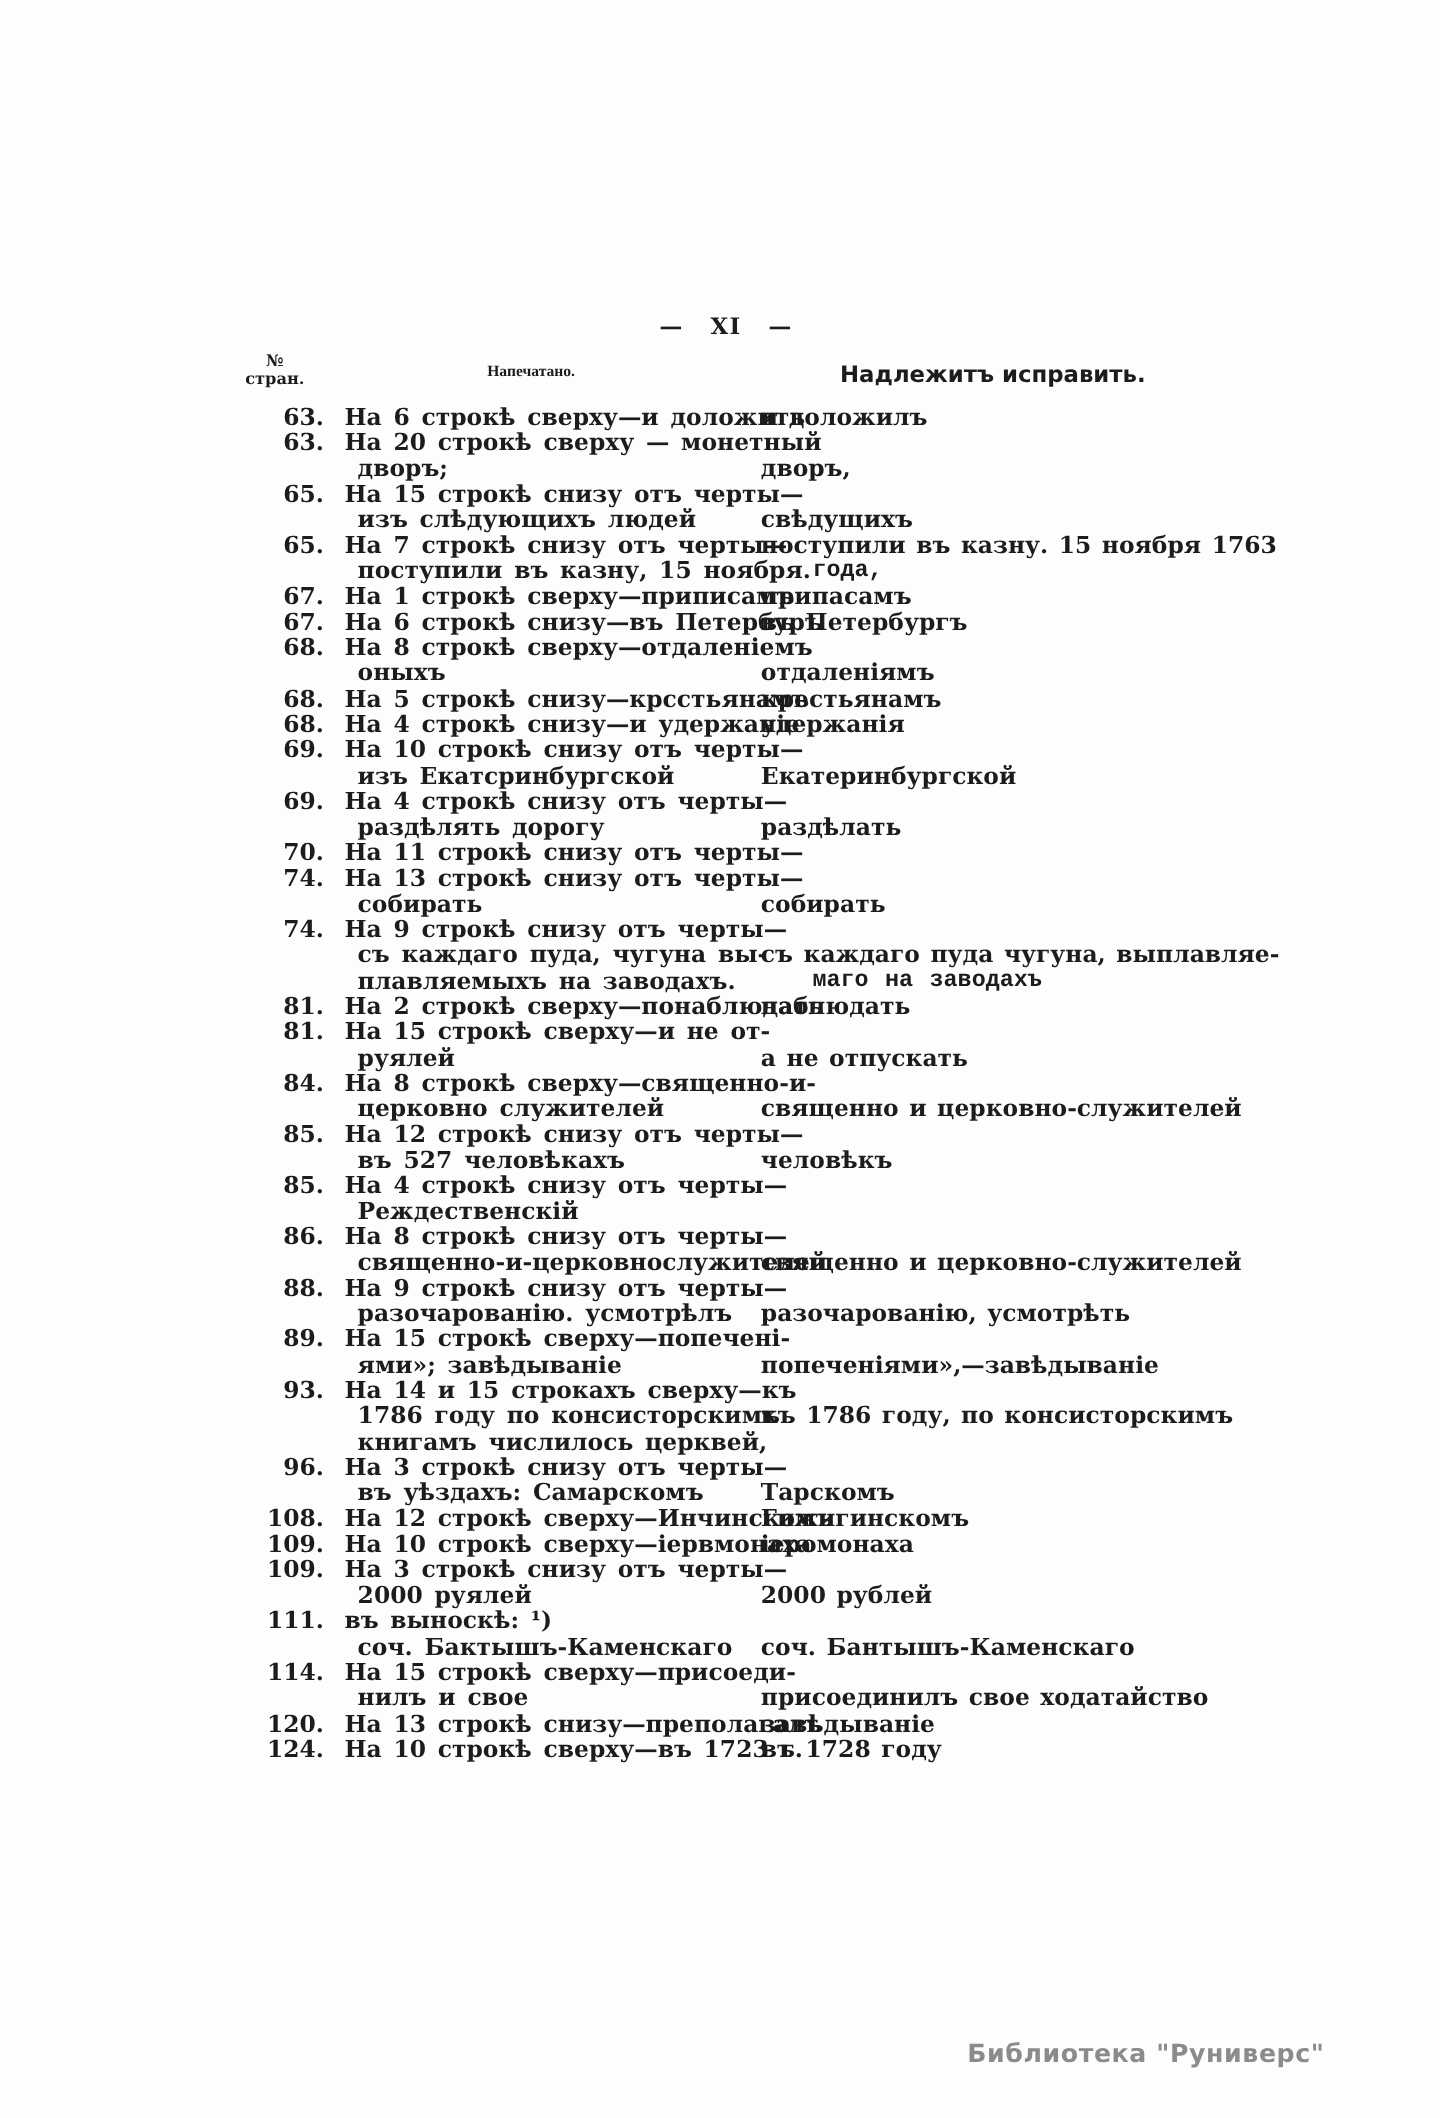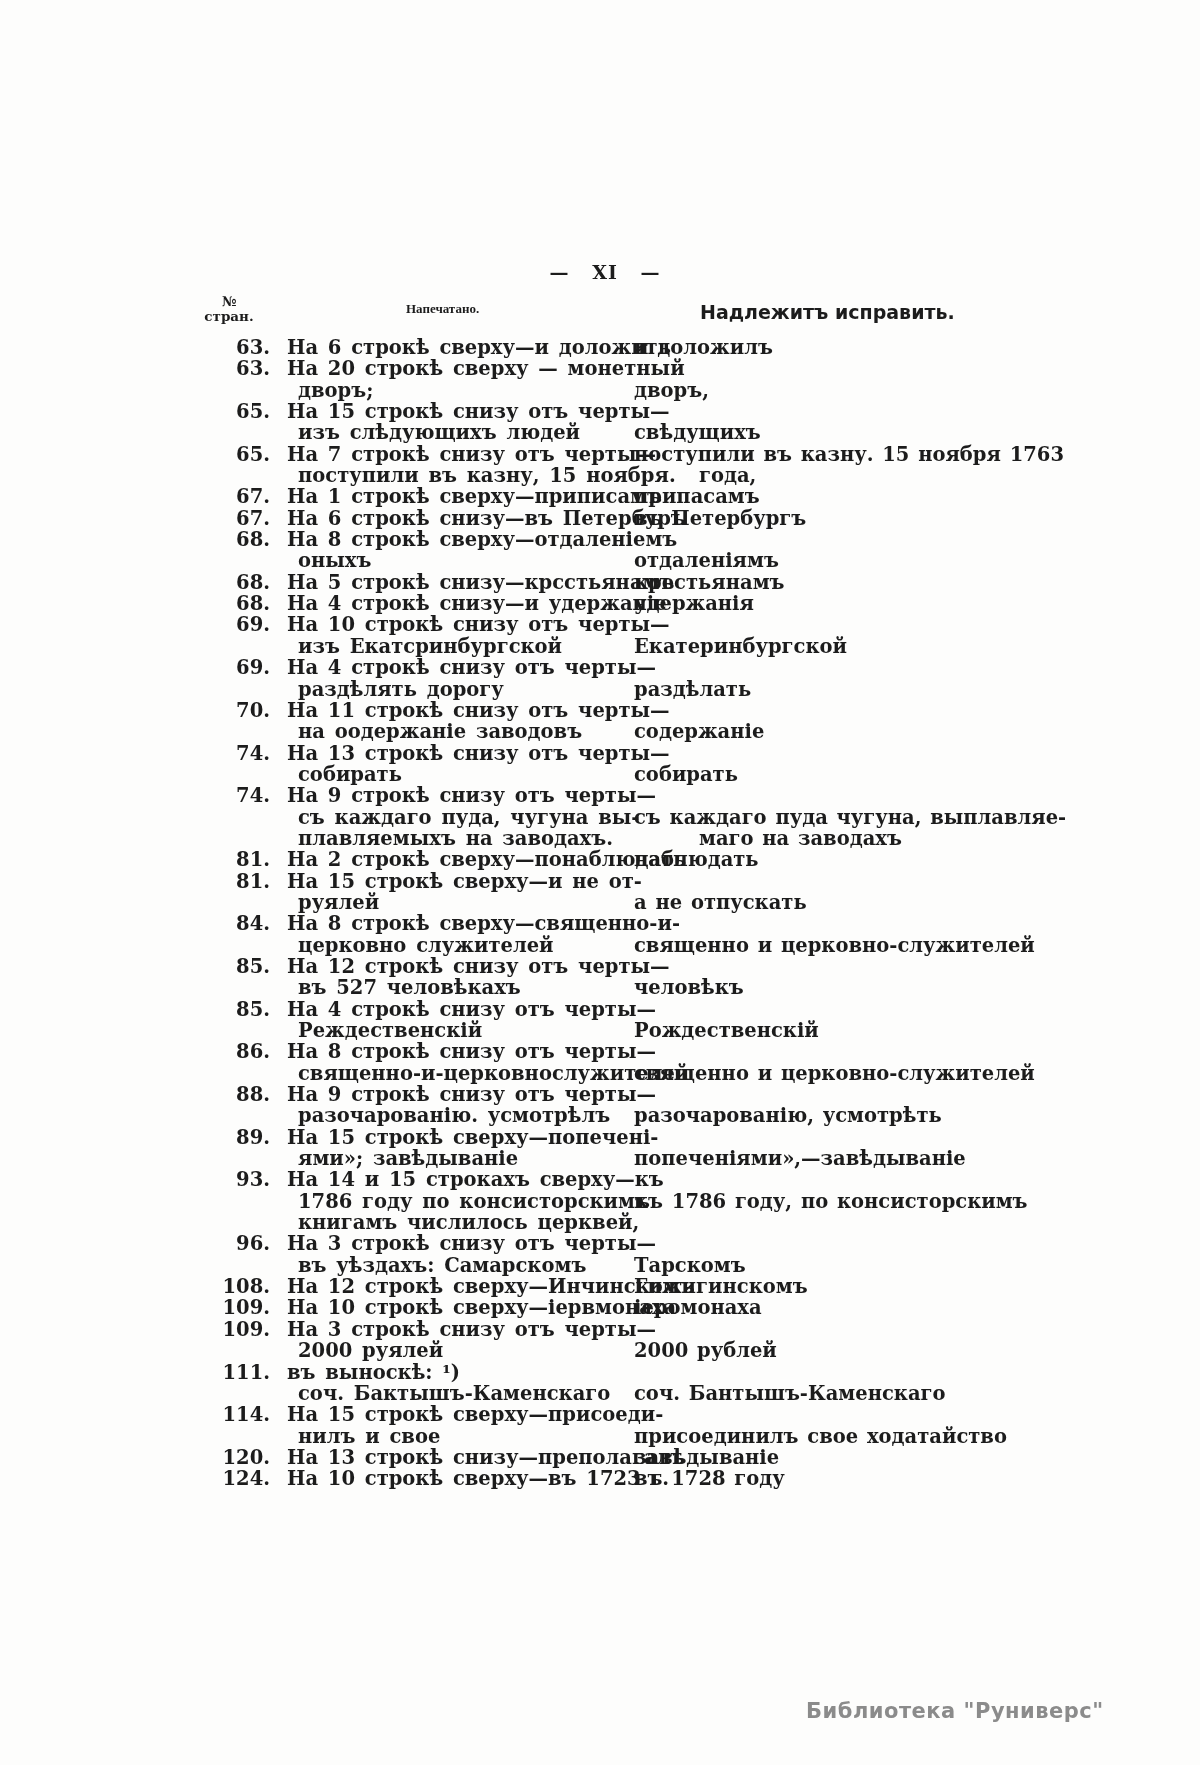--- a/index.html
+++ b/index.html
@@ -49,21 +49,21 @@
     padding-left:17px;
     font-weight:bold;font-size:19.5px;
     word-spacing:3px;
   }
   .printed.indent{padding-left:28px;}
   .correct{
     padding-left:17px;
     font-weight:bold;font-size:19.5px;
     word-spacing:2px;
   }
-  .correct.indent2{padding-left:82px;}
+  .correct.indent2{padding-left:60px;font-family:Liberation Mono, monospace;}
   #watermark{
     position:absolute;top:1699px;left:806px;
     font-family:"DejaVu Sans", sans-serif;
     font-weight:bold;font-size:21px;
     color:#8b8b8b;
     letter-spacing:0.5px;
   }
 </style>
 </head>
 <body>
@@ -163,25 +163,20 @@
       <span class="num"></span>
       <span class="printed indent">раздѣлять дорогу</span>
       <span class="correct">раздѣлать</span>
     </div>
     <div class="row">
       <span class="num">70.</span>
       <span class="printed">На 11 строкѣ снизу отъ черты—</span>
       <span class="correct"></span>
     </div>
     <div class="row">
-      <span class="num"></span>
-      <span class="printed indent">на оодержаніе заводовъ</span>
-      <span class="correct">содержаніе</span>
-    </div>
-    <div class="row">
       <span class="num">74.</span>
       <span class="printed">На 13 строкѣ снизу отъ черты—</span>
       <span class="correct"></span>
     </div>
     <div class="row">
       <span class="num"></span>
       <span class="printed indent">собирать</span>
       <span class="correct">собирать</span>
     </div>
     <div class="row">
@@ -235,21 +230,20 @@
       <span class="correct">человѣкъ</span>
     </div>
     <div class="row">
       <span class="num">85.</span>
       <span class="printed">На 4 строкѣ снизу отъ черты—</span>
       <span class="correct"></span>
     </div>
     <div class="row">
       <span class="num"></span>
       <span class="printed indent">Реждественскій</span>
-      <span class="correct">Рождественскій</span>
     </div>
     <div class="row">
       <span class="num">86.</span>
       <span class="printed">На 8 строкѣ снизу отъ черты—</span>
       <span class="correct"></span>
     </div>
     <div class="row">
       <span class="num"></span>
       <span class="printed indent">священно-и-церковнослужителей</span>
       <span class="correct">священно и церковно-служителей</span>

